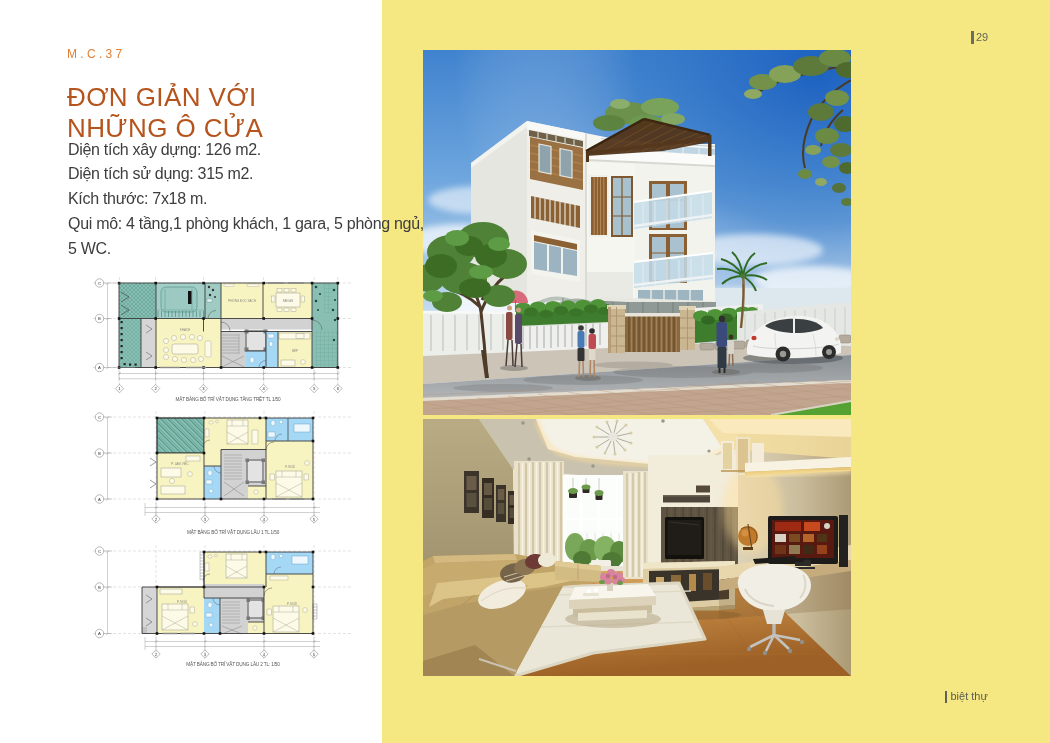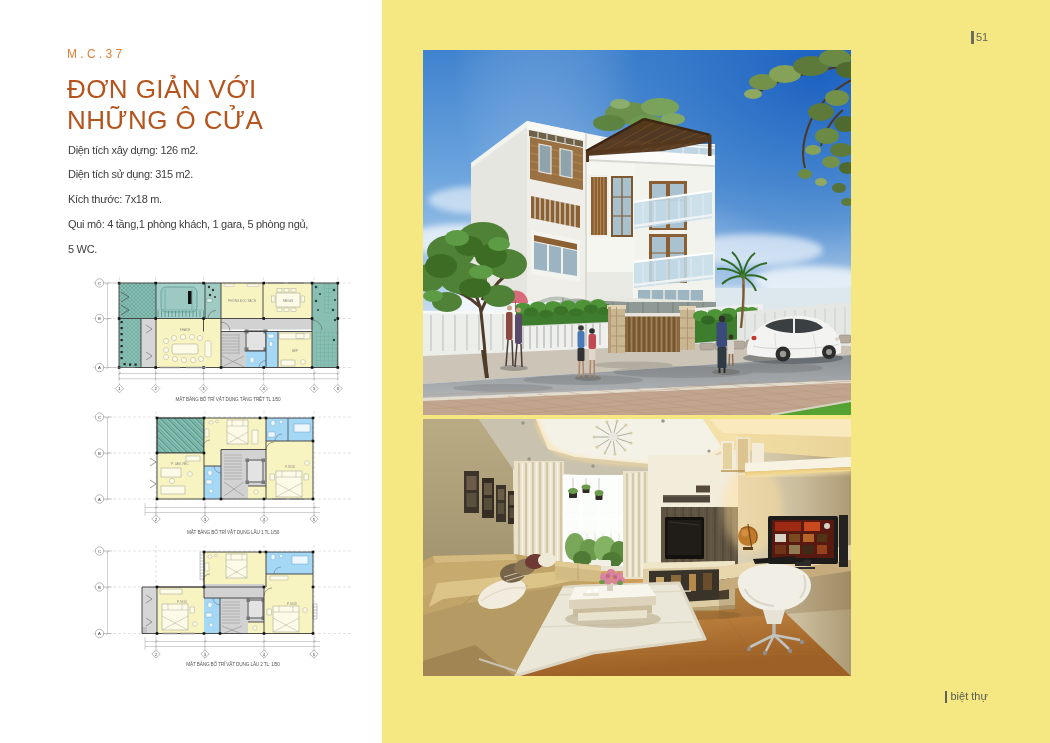--- a/index.html
+++ b/index.html
@@ -6,33 +6,33 @@
   body{width:1050px;height:743px;background:#ffffff;font-family:"Liberation Sans",sans-serif;position:relative;overflow:hidden;}
   .abs{position:absolute;}
 </style>
 </head>
 <body>
 
 <div class="abs" style="left:382px;top:0;width:668px;height:743px;background:#f5e882;"></div>
 
 <div class="abs" style="left:971px;top:30.5px;width:60px;height:14px;">
   <span class="abs" style="left:0;top:0.5px;width:2.5px;height:13px;background:#6b6e5c;"></span>
-  <span class="abs" style="left:5px;top:0;font-size:11px;color:#63665b;">51</span>
+  <span class="abs" style="left:5px;top:0;font-size:11px;color:#63665b;">29</span>
 </div>
 
 <div class="abs" style="left:944.5px;top:690px;width:100px;height:16px;text-align:right;">
   <span class="abs" style="left:0;top:1px;width:2.5px;height:12px;background:#5f6256;"></span>
   <span class="abs" style="left:6px;top:0;font-size:11px;color:#595c52;">biệt thự</span>
 </div>
 
 <div class="abs" style="left:67px;top:46.5px;font-size:12px;letter-spacing:3.3px;color:#e08138;">M.C.37</div>
 
-<div class="abs" style="left:67px;top:74px;font-size:26px;line-height:30.8px;letter-spacing:0.4px;color:#b5541c;">ĐƠN GIẢN VỚI<br>NHỮNG Ô CỬA</div>
-
-<div class="abs" style="left:68px;top:137.7px;font-size:11px;letter-spacing:-0.3px;line-height:24.8px;color:#3d3d3d;">
+<div class="abs" style="left:67px;top:82px;font-size:26px;line-height:30.8px;letter-spacing:0.4px;color:#b5541c;">ĐƠN GIẢN VỚI<br>NHỮNG Ô CỬA</div>
+
+<div class="abs" style="left:68px;top:137.7px;font-size:16px;letter-spacing:-0.3px;line-height:24.8px;color:#3d3d3d;">
 Diện tích xây dựng: 126 m2.<br>
 Diện tích sử dụng: 315 m2.<br>
 Kích thước: 7x18 m.<br>
 Qui mô: 4 tầng,1 phòng khách, 1 gara, 5 phòng ngủ,<br>
 5 WC.
 </div>
 
 <svg class="abs" style="left:88px;top:274px;" width="272" height="400" viewBox="88 274 272 400">
 <defs>
   <pattern id="xh" width="4" height="4" patternUnits="userSpaceOnUse">

